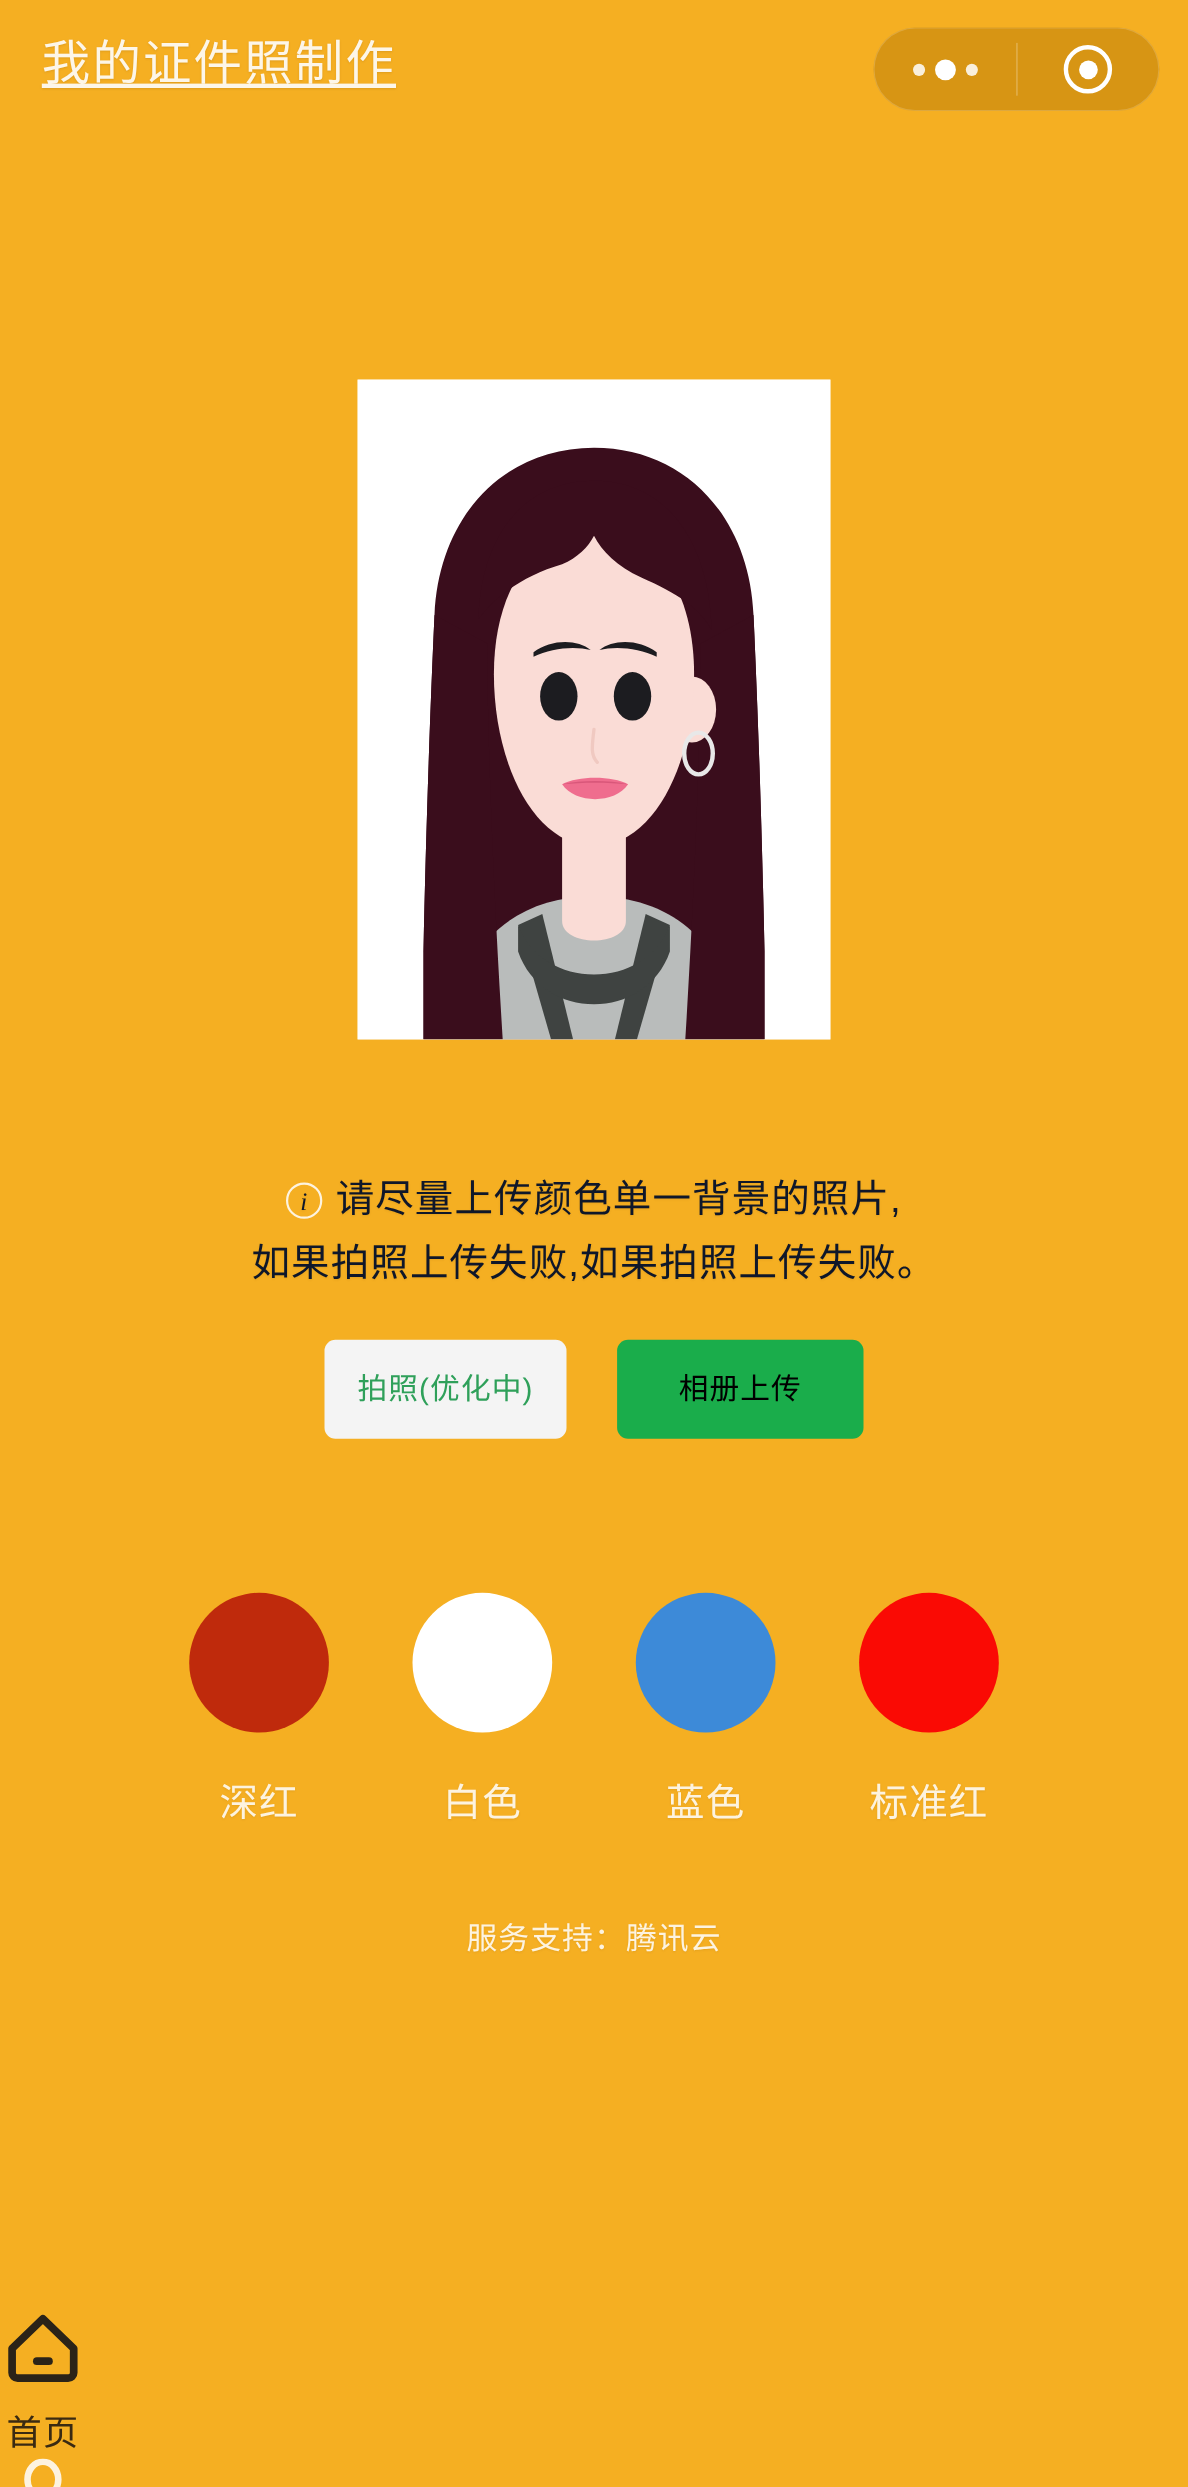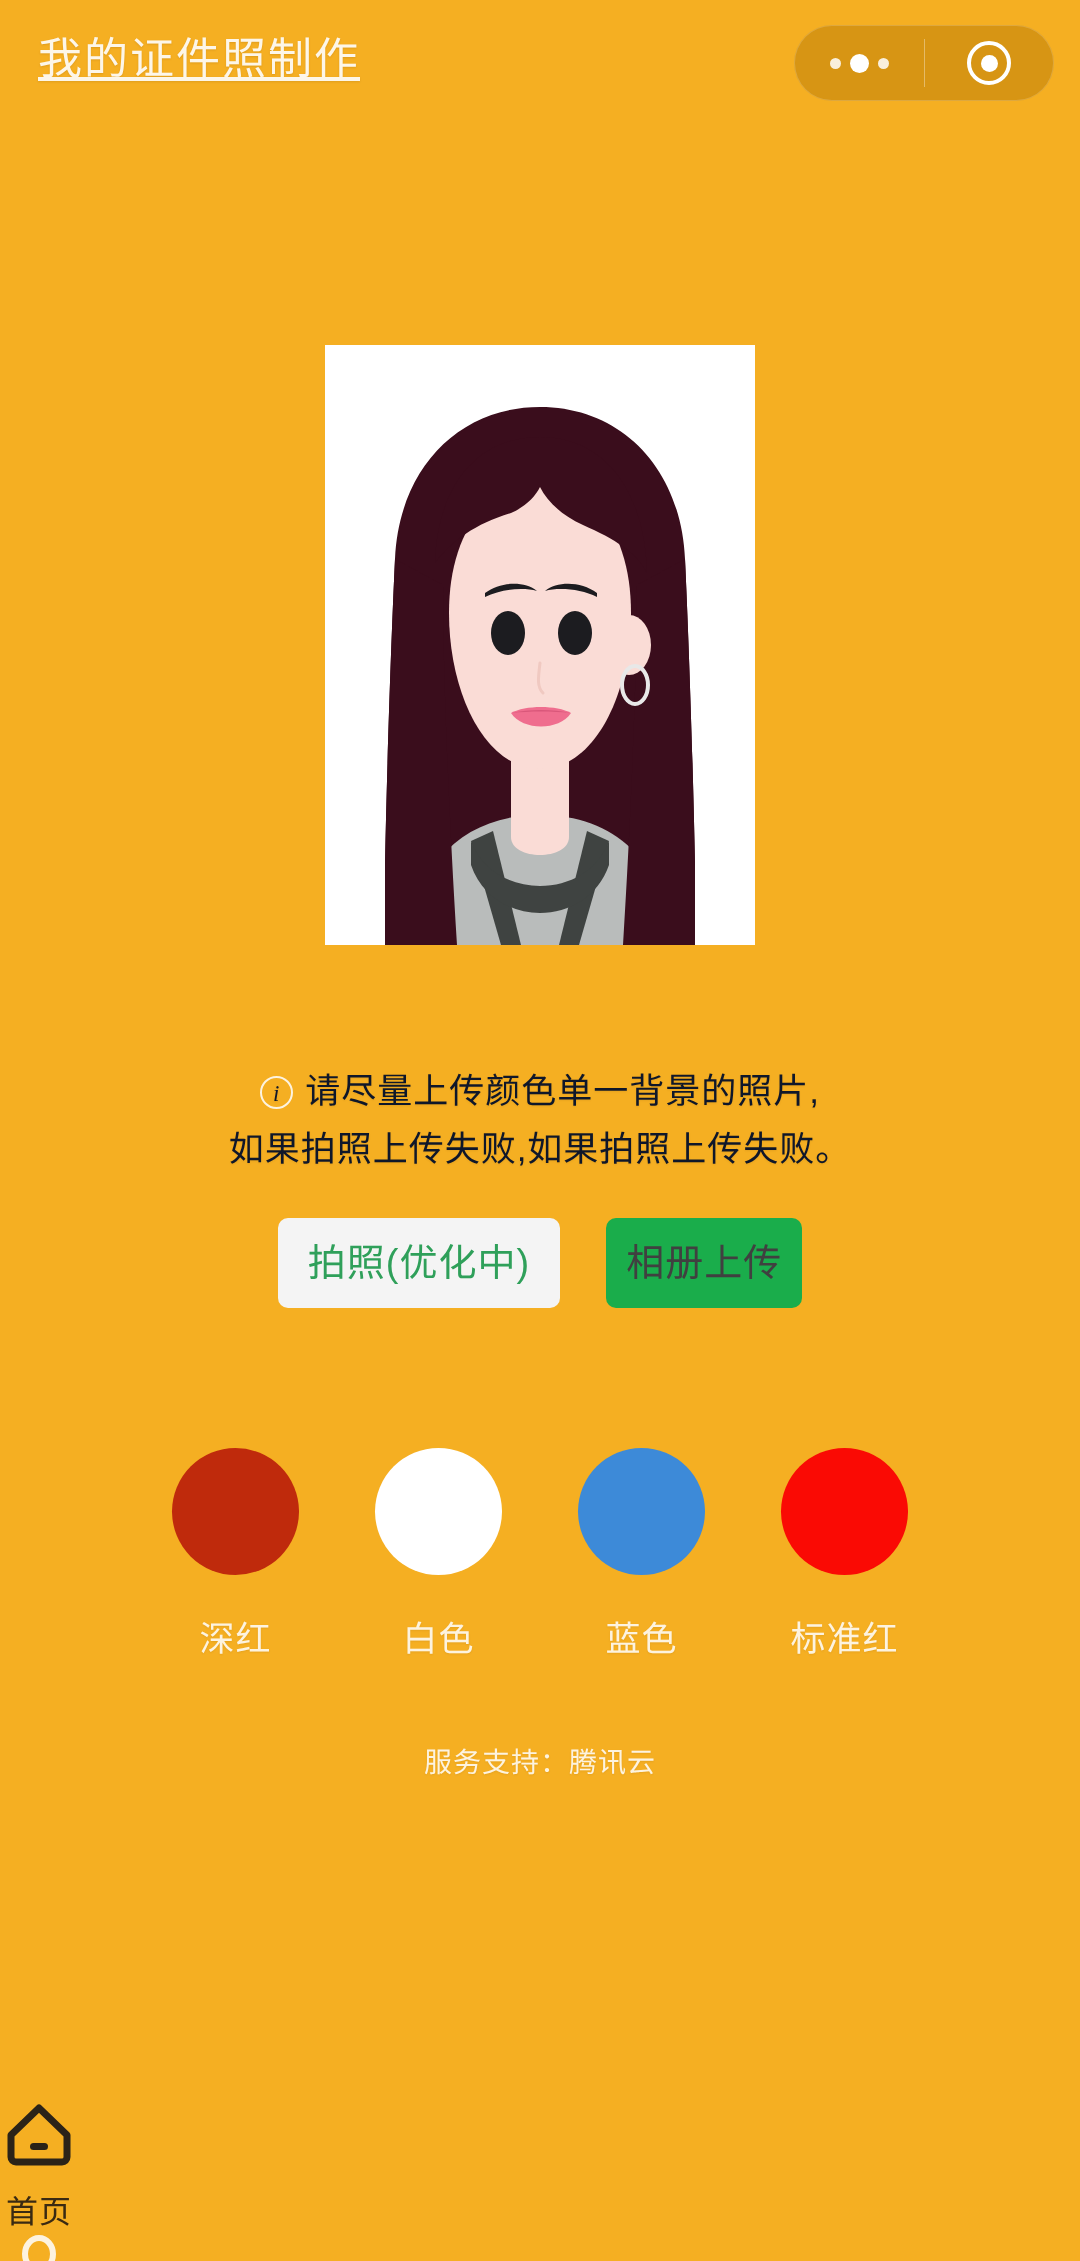--- a/index.html
+++ b/index.html
@@ -162,36 +162,36 @@
     display: flex;
     justify-content: center;
     align-items: center;
     gap: 46px;
   }
   .btn {
     border: 0;
     outline: 0;
     border-radius: 10px;
     font-family: inherit;
-    font-size: 38px;
+    font-size: 27px;
     letter-spacing: 1px;
     height: 90px;
     line-height: 90px;
     padding: 0 30px;
     cursor: pointer;
     white-space: nowrap;
   }
   .btn-camera {
     background: #f4f4f4;
     color: #2fa05a;
   }
   .btn-album {
     background: #1aad4b;
-    color: #404040;
-    padding: 0 20px;
+    color: #000000;
+    padding: 0 56px;
   }
 
   
   .swatches {
     position: absolute;
     left: 0;
     top: 1448px;
     width: 1080px;
     display: flex;
     justify-content: center;

